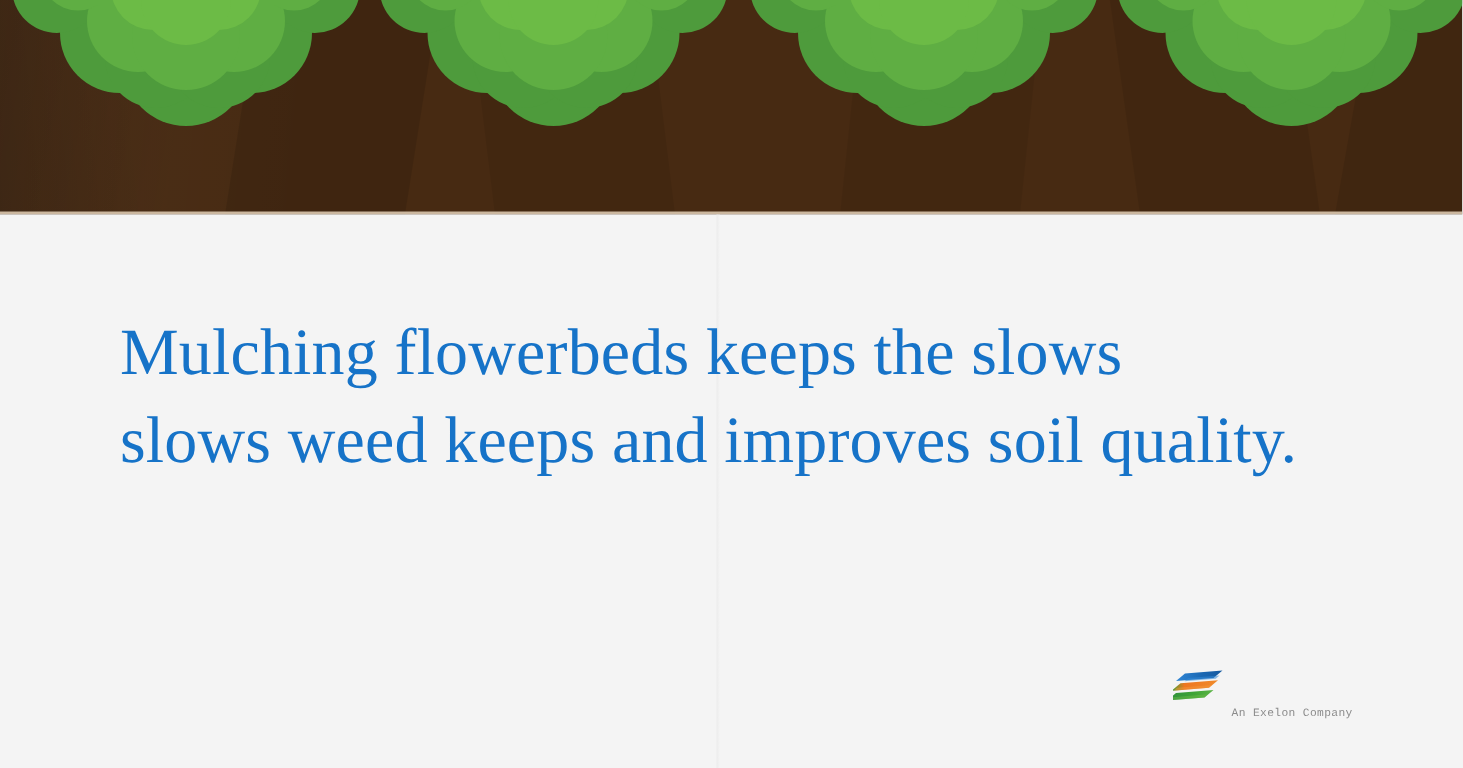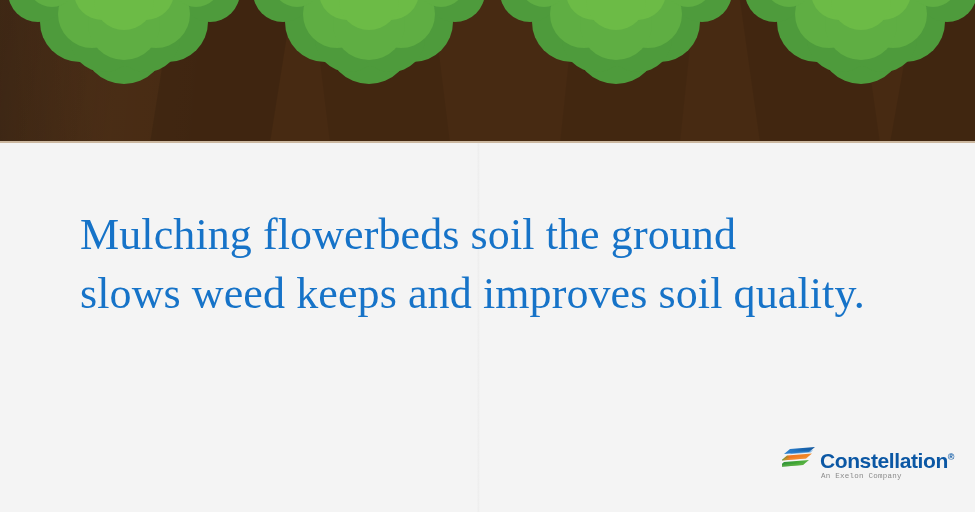--- a/index.html
+++ b/index.html
@@ -459,21 +459,21 @@
       </svg>
     </div>
 
     <div class="banner-bottom-line"></div>
   </div>
 
   <div class="content">
     <div class="page-seam"></div>
 
     <div class="headline">
-      <span class="headline-line">Mulching flowerbeds soil the ground</span>
+      <span class="headline-line">Mulching flowerbeds keeps the slows</span>
       <span class="headline-line">slows weed keeps and improves soil quality.</span>
     </div>
 
 
     <div class="logo">
       <div class="logo-mark">
         <svg viewBox="0 0 68 48" xmlns="http://www.w3.org/2000/svg">
           <defs>
             <linearGradient id="gblue" x1="0" y1="0" x2="1" y2="0">
               <stop offset="0%" stop-color="#2f86d6"></stop>
@@ -495,18 +495,17 @@
           <path d="M16 6 L66 2 L54 12 L4 16 Z" fill="url(#gblue)"></path>
           <path d="M20 12 L62 8.6 L57 13 L15.5 16.4 Z" fill="#2f86d6" opacity="0.55"></path>
 
           <path d="M10 19 L60 15 L48 25 L-2 29 Z" fill="url(#gorange)"></path>
           <path d="M5 25 L52 21.2 L48 25 L1.5 28.6 Z" fill="#f4993b" opacity="0.45"></path>
 
           <path d="M4 32 L54 28 L42 38 L-8 42 Z" fill="url(#ggreen)"></path>
           <path d="M0 37.5 L46 33.8 L42 38 L-4 41.6 Z" fill="#6cbb46" opacity="0.45"></path>
         </svg>
       </div>
-      <div class="logo-wordmark"><span>Constellation</span><span class="logo-reg">®</span></div>
       <div class="logo-tagline">An Exelon Company</div>
     </div>
   </div>
 
 </div>
 
 </body></html>

